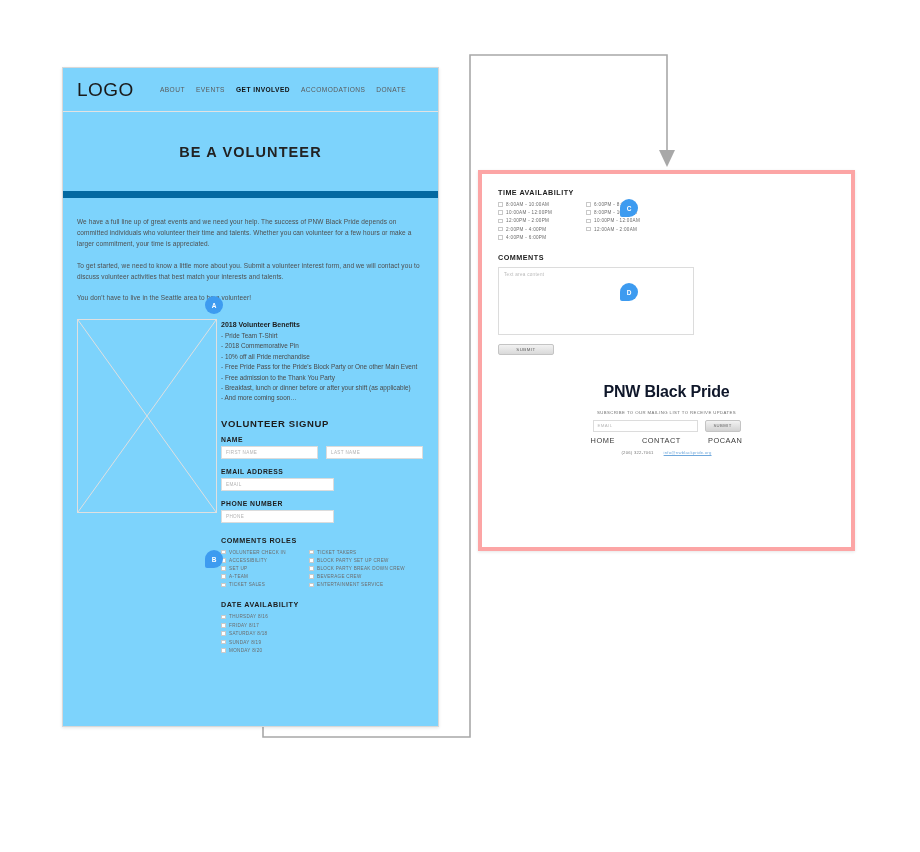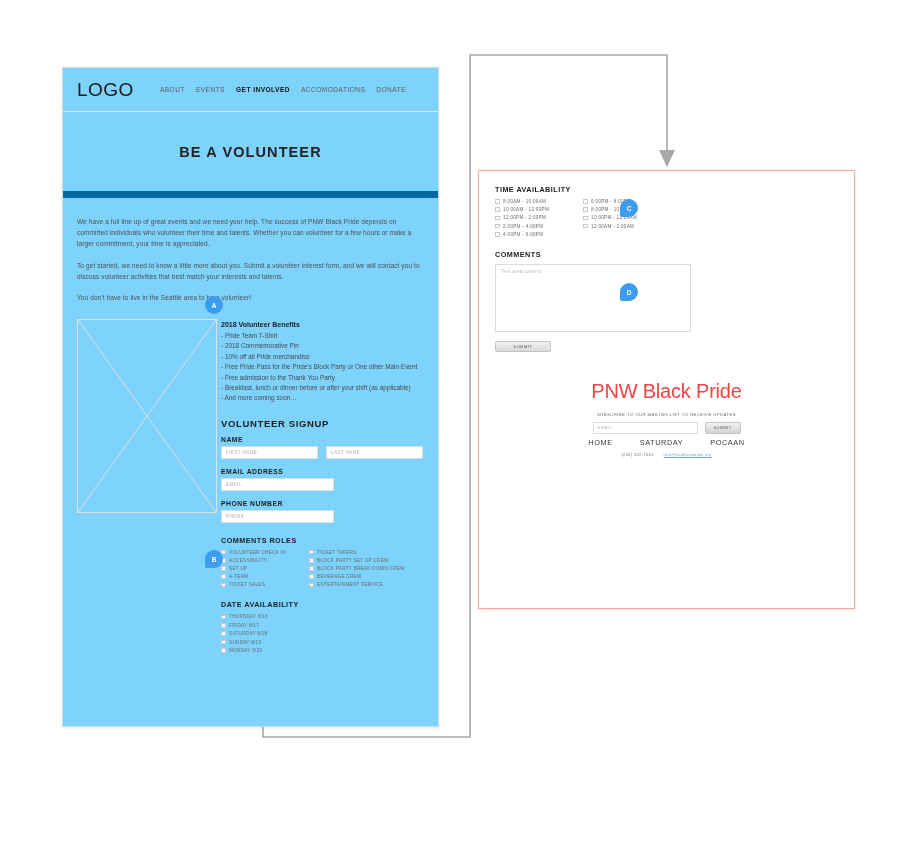--- a/index.html
+++ b/index.html
@@ -87,43 +87,43 @@
     width: 4.6px; height: 4.6px; border: 1px solid #c9c9c9;
     background: #fff; flex: none;
   }
   .cblabel { font-size: 4.6px; color: #6b6b6b; letter-spacing: 0.3px; white-space: nowrap; }
 
   .datelist { display: flex; flex-direction: column; gap: 3.4px; }
 
   
   .page-right {
     position: absolute; left: 478px; top: 170px;
-    width: 377px; height: 439px;
+    width: 377px; height: 381px;
     background: #fff;
-    border: 1px solid #fca5a5;
+    border: 4px solid #fca5a5;
     box-shadow: 0 1px 3px rgba(0,0,0,0.10);
     overflow: hidden;
   }
   .rp-inner { padding: 14px 16px 0 16px; }
 
   .ta-wrap {
     width: 196px; height: 68px; border: 1px solid #dcdcdc;
     padding: 4px 0 0 5px; font-size: 4.6px; color: #b9b9b9;
     letter-spacing: 0.3px; background: #fff;
   }
   .btn-submit {
     width: 56px; height: 11px; margin-top: 9px;
     background: linear-gradient(#f2f2f2, #d9d9d9);
     border: 1px solid #c4c4c4; border-radius: 2px;
     display: flex; align-items: center; justify-content: center;
     font-size: 4.4px; color: #5e5e5e; letter-spacing: 0.5px;
   }
 
   .rp-footer { margin-top: 28px; text-align: center; padding: 0 16px; }
-  .brand { font-size: 20px; font-weight: 400; color: #ef4444; letter-spacing: -0.2px; }
+  .brand { font-size: 16px; font-weight: 700; color: #0f172a; letter-spacing: -0.2px; }
   .sub-note {
     font-size: 4.3px; color: #6e6e6e; letter-spacing: 0.4px;
     margin-top: 9px; margin-bottom: 5px;
   }
   .sub-row { display: flex; justify-content: center; align-items: center; gap: 7px; }
   .sub-input {
     width: 105px; height: 12px; border: 1px solid #dcdcdc;
     display: flex; align-items: center; padding-left: 4px;
     font-size: 4.4px; color: #b9b9b9; letter-spacing: 0.35px;
   }
@@ -358,21 +358,21 @@
 
       <div class="rp-footer">
         <div class="brand">PNW Black Pride</div>
         <div class="sub-note">SUBSCRIBE TO OUR MAILING LIST TO RECEIVE UPDATES</div>
         <div class="sub-row">
           <div class="sub-input">EMAIL</div>
           <div class="sub-btn">SUBMIT</div>
         </div>
         <div class="foot-nav">
           <div class="foot-link">HOME</div>
-          <div class="foot-link">SATURDAY</div>
+          <div class="foot-link">CONTACT</div>
           <div class="foot-link">POCAAN</div>
         </div>
         <div class="foot-contact">
           <span>(206) 322-7061</span>
           <span class="foot-mail">info@nwblackpride.org</span>
         </div>
       </div>
 
     </div>
   </div>

